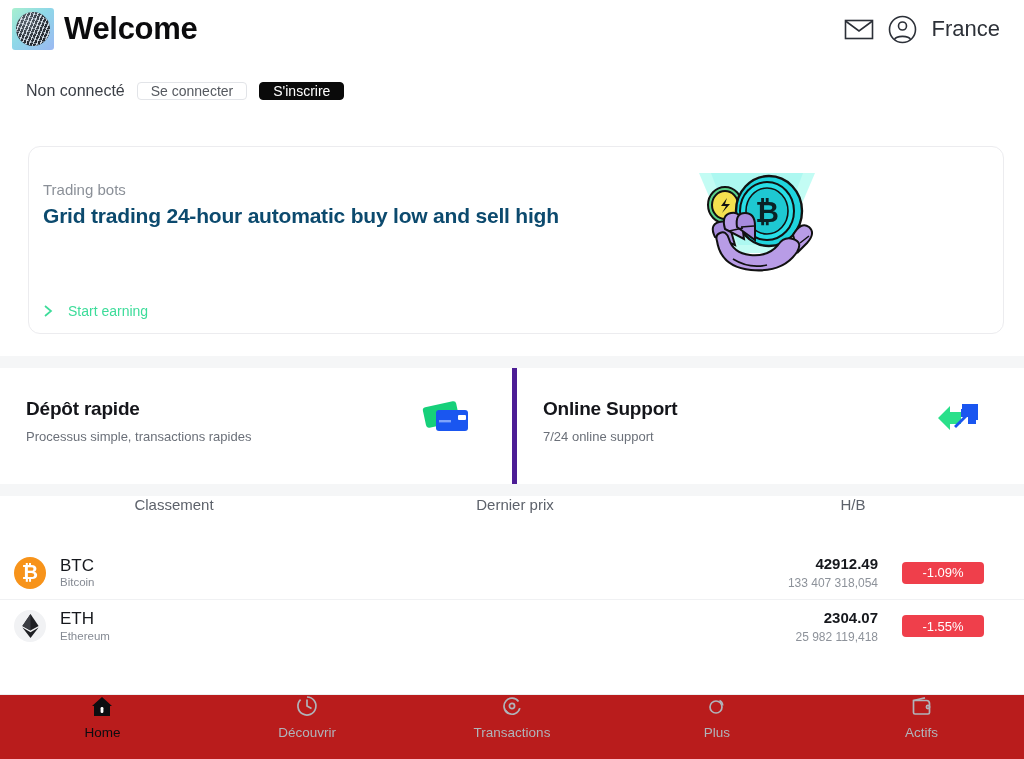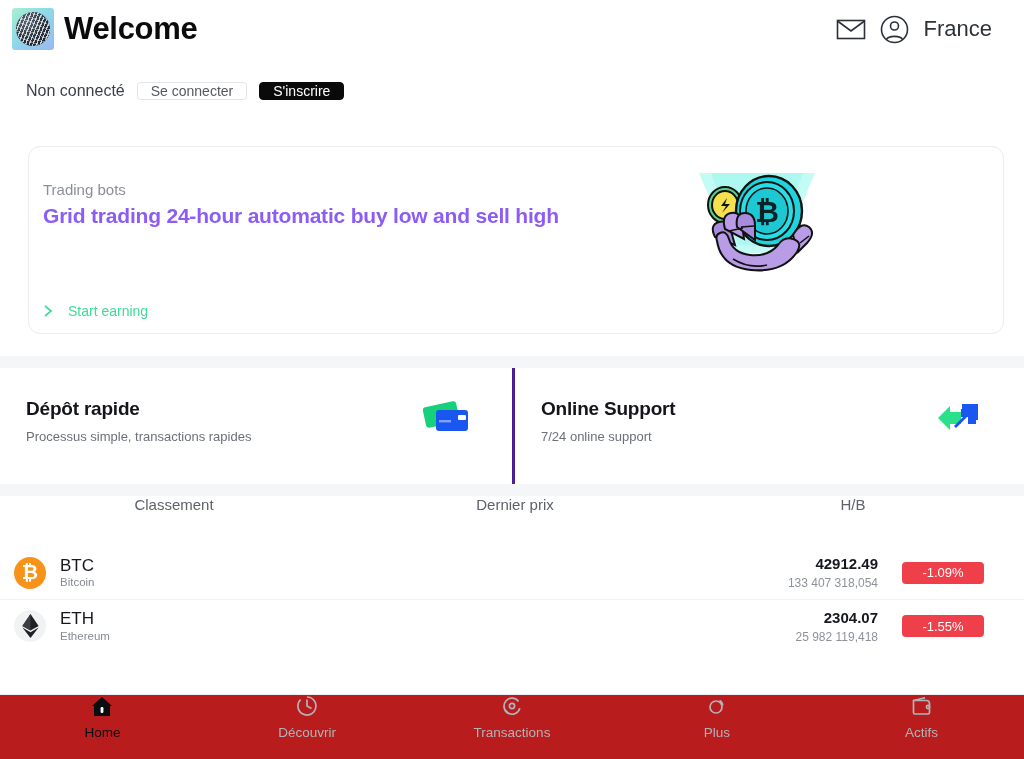--- a/index.html
+++ b/index.html
@@ -8,21 +8,21 @@
     background: #ffffff;
     font-family: "Liberation Sans", sans-serif;
     color: #1b1b1f;
     overflow: hidden;
   }
   .page { position: relative; width: 1024px; height: 759px; background:#fff; }
 
   
   .header {
     position: absolute; top: 0; left: 0; width: 1024px; height: 58px;
-    display: flex; align-items: center; padding: 0 32px 0 12px;
+    display: flex; align-items: center; padding: 0 24px 0 12px;
   }
   .brand { display: flex; align-items: center; gap: 10px; }
   .logo {
     width: 42px; height: 42px; border-radius: 3px;
     background: linear-gradient(135deg, #a8f0cf 0%, #8fd8e8 45%, #9bb8f2 100%);
     display: flex; align-items: center; justify-content: center;
   }
   .logo-ball {
     width: 34px; height: 34px; border-radius: 50%;
     background:
@@ -57,37 +57,37 @@
   .btn-signup { background:#0a0a0a; color:#fff; border:1px solid #0a0a0a; }
 
   
   .promo {
     position: absolute; left: 28px; top: 146px;
     width: 976px; height: 188px;
     border: 1px solid #ececef; border-radius: 12px; background:#fff;
     overflow: hidden;
   }
   .promo-kicker { position:absolute; left: 14px; top: 34px; font-size: 15px; color:#8b9098; }
-  .promo-title  { position:absolute; left: 14px; top: 57px; font-size: 21px; font-weight: 700; color:#8b5cf6; letter-spacing:-.2px;}
+  .promo-title  { position:absolute; left: 14px; top: 57px; font-size: 21px; font-weight: 700; color:#0c4a6e; letter-spacing:-.2px;}
   .promo-cta {
     position:absolute; left: 14px; top: 156px;
     display:flex; align-items:center; gap: 14px;
     font-size: 14px; color: #3ddc9a; cursor:pointer;text-align:center;
   }
   .promo-art { position:absolute; right: 172px; top: 20px; width: 150px; height: 118px; }
 
   
   .band { position:absolute; left:0; width:1024px; background:#f5f6f7; }
   .band-a { top: 356px; height: 12px; }
   .band-b { top: 484px; height: 12px; }
 
   
   .features { position:absolute; left:0; top:368px; width:1024px; height:116px; display:flex; }
   .feature { position: relative; flex: 1 1 50%; padding: 30px 0 0 26px; }
-  .feature + .feature { border-left: 3px solid #4c1d95; padding-left: 26px; }
+  .feature + .feature { border-left: 5px solid #4c1d95; padding-left: 26px; }
   .feature-title { font-size: 19px; font-weight: 700; color:#14151a; letter-spacing:-.2px; }
   .feature-sub { margin-top: 9px; font-size: 13px; color:#6b7079; }
   .feature-icon { position:absolute; right: 42px; top: 28px; width: 48px; height: 44px; }
 
   
   .market { position:absolute; left:0; top:496px; width:1024px; }
   .mhead { display:flex; height: 50px; align-items:flex-start; font-size:15px; color:#5d626b; }
   .mh-rank  { width: 348px; text-align:center; }
   .mh-price { width: 334px; text-align:center; }
   .mh-hb    { width: 342px; text-align:center; }

